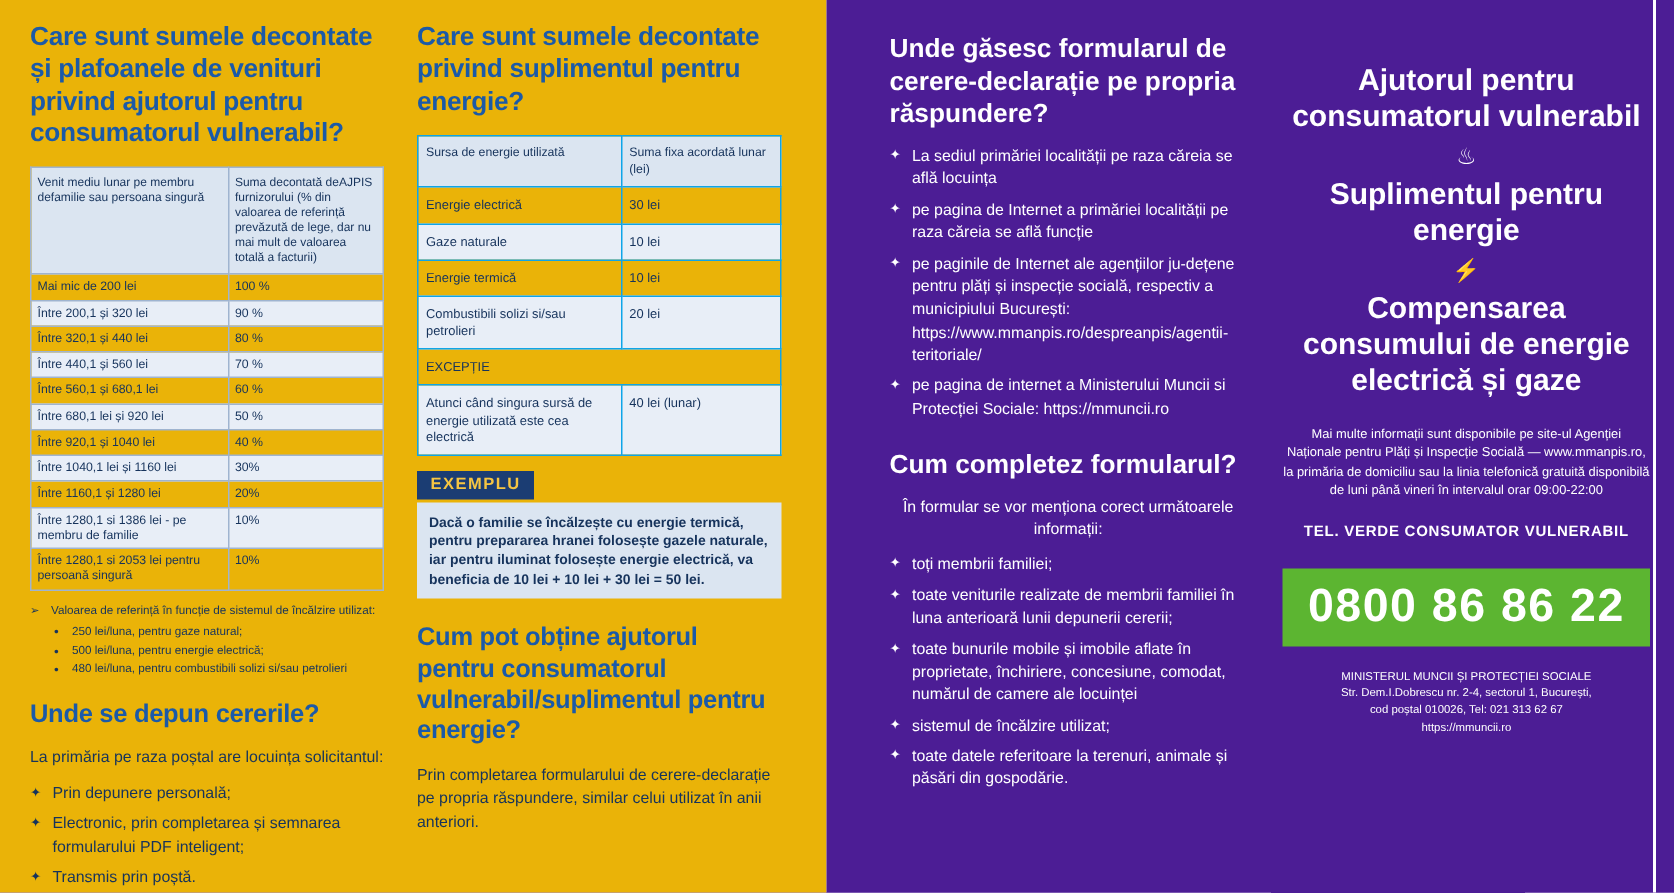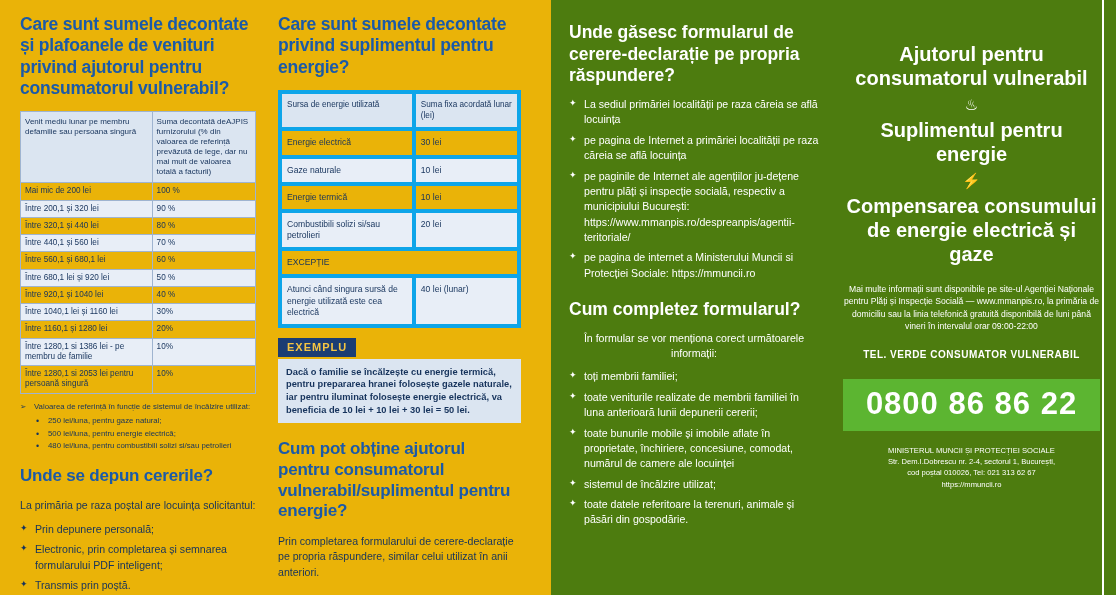--- a/index.html
+++ b/index.html
@@ -35,21 +35,21 @@
     padding:3px 4px;
     vertical-align:top;
     line-height:1.25;
   }
   table.tbl tr.hdr td { background:#dbe5f1; font-size:8px; padding:5px 4px; }
   table.tbl tr.alt td { background:#e8eef7; }
   .c1 { width:56%; }
   .c2 { width:44%; }
 
   table.tbl2 { border-collapse:collapse; width:100%; font-size:8.6px; color:#16335c; }
-  table.tbl2 td { border:4px solid #0ea5e9; padding:6px 5px; vertical-align:top; line-height:1.3; }
+  table.tbl2 td { border:1px solid #0ea5e9; padding:6px 5px; vertical-align:top; line-height:1.3; }
   table.tbl2 tr.hdr td { background:#dbe5f1; font-size:8.2px; }
   table.tbl2 tr.alt td { background:#e8eef7; }
   .noborder td { border:none; padding:5px 2px 3px 2px; }
 
   .bullets { margin:8px 0 0 0; padding:0; list-style:none; font-size:10.6px; color:#16335c; line-height:1.45; }
   .bullets li { position:relative; padding-left:15px; margin-bottom:5px; }
   .bullets li:before { content:"✦"; position:absolute; left:0; top:0; color:#16335c; font-size:9px; }
 
   .arrowlist { margin:8px 0 0 0; padding:0; list-style:none; font-size:7.8px; color:#16335c; line-height:1.35; }
   .arrowlist > li { position:relative; padding-left:14px; }
@@ -75,21 +75,21 @@
     background:#dbe5f1;
     color:#16335c;
     font-size:9.3px;
     font-weight:bold;
     line-height:1.35;
     padding:7px 8px;
     margin-top:2px;
   }
 
   
-  .blue { width:565px; height:595px; background:#4d7c0f; position:relative; display:flex; }
+  .blue { width:565px; height:595px; background:#4c1d95; position:relative; display:flex;padding-left:24px; }
   .blue-col { padding:22px 14px 0 18px; width:282px; color:#fff; }
   .blue-col h2 {
     font-size:17.5px; line-height:1.24; font-weight:bold; margin:0 0 10px 0;
   }
   .blue-col h2.second { margin-top:18px; }
   .blue .bullets { color:#fff; font-size:10.6px; }
   .blue .bullets li:before { color:#fff; }
   .blue p.body { color:#fff; font-size:10.6px;text-align:center; }
 
   
@@ -248,21 +248,21 @@
       <p class="body">Prin completarea formularului de cerere-declarație pe propria răspundere, similar celui utilizat în anii anteriori.</p>
     </div>
   </div>
 
   <div class="blue">
 
     <div class="blue-col">
       <h2>Unde găsesc formularul de cerere-declarație pe propria răspundere?</h2>
       <ul class="bullets">
         <li>La sediul primăriei localității pe raza căreia se află locuința</li>
-        <li>pe pagina de Internet a primăriei localității pe raza căreia se află locuința</li>
+        <li>pe pagina de Internet a primăriei localității pe raza căreia se află funcție</li>
         <li>pe paginile de Internet ale agențiilor ju-dețene pentru plăți și inspecție socială, respectiv a municipiului București: https://www.mmanpis.ro/despreanpis/agentii-teritoriale/</li>
         <li>pe pagina de internet a Ministerului Muncii si Protecției Sociale: https://mmuncii.ro</li>
       </ul>
 
       <h2 class="second">Cum completez formularul?</h2>
       <p class="body">În formular se vor menționa corect următoarele informații:</p>
       <ul class="bullets">
         <li>toți membrii familiei;</li>
         <li>toate veniturile realizate de membrii familiei în luna anterioară lunii depunerii cererii;</li>
         <li>toate bunurile mobile și imobile aflate în proprietate, închiriere, concesiune, comodat, numărul de camere ale locuinței</li>

